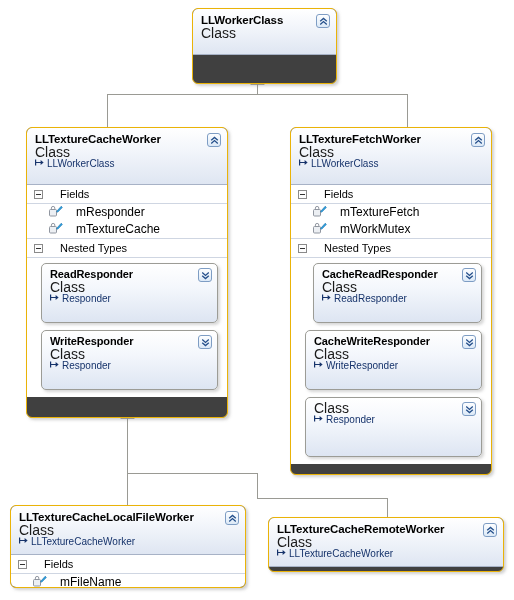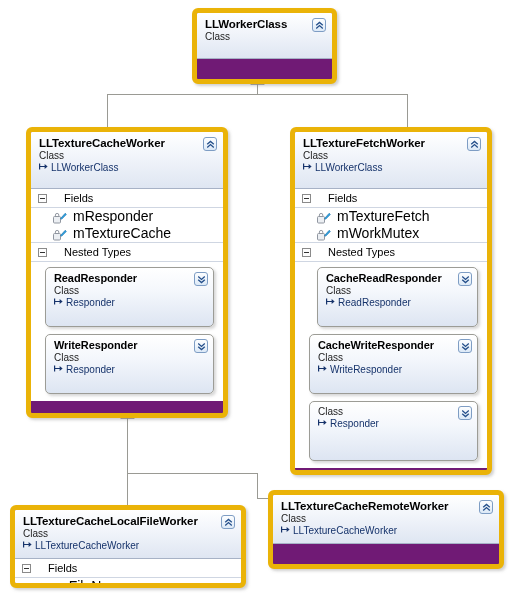--- a/index.html
+++ b/index.html
@@ -18,23 +18,23 @@
   
   .conn{position:absolute;background:#9a9a94;}
   .conn.h{height:1px;}
   .conn.v{width:1px;}
   .tri-wrap{position:absolute;}
   .tri-wrap svg{display:block;}
 
   
   .cls{
     position:absolute;
-    border:5px solid #eab308;
+    border:1px solid #eab308;
     border-radius:6px;
-    background:#701a75;
+    background:#404040;
     box-sizing:border-box;
     box-shadow:2px 2px 3px rgba(120,120,120,.35);
     overflow:hidden;
   }
   .cls-head{
     background:linear-gradient(to bottom,#ffffff 0%,#f3f6fb 38%,#dfe6f2 99%);
     border-bottom:1px solid #a7b2c6;
     padding:5px 8px 4px 8px;
     position:relative;
     box-sizing:border-box;
@@ -42,21 +42,21 @@
   .cls-name{
     font-weight:bold;
     font-size:11.5px;
     line-height:13px;
     color:#000;
     letter-spacing:-0.1px;
     padding-right:22px;
     white-space:nowrap;
   }
   .cls-kind{
-    font-size:10px;
+    font-size:14px;
     line-height:12px;
     color:#1a1a1a;
   }
   .cls-base{
     font-size:10px;
     line-height:12px;
     color:#16336b;
     white-space:nowrap;
     display:flex;align-items:center;gap:2px;
   }
@@ -94,23 +94,23 @@
     flex:0 0 auto;
     box-sizing:border-box;
   }
   .tog::before{
     content:"";position:absolute;left:1px;right:1px;top:3px;
     height:1px;background:#333;
   }
 
   
   .mem{
-    display:flex;align-items:flex-end;gap:6px;
+    display:flex;align-items:flex-start;gap:13px;
     padding:1px 6px 1px 22px;
-    font-size:14px;line-height:15px;
+    font-size:12px;line-height:15px;
     box-sizing:border-box;
   }
   .mem-ico{width:14px;height:12px;flex:0 0 auto;position:relative;}
   .mem-ico svg{display:block;}
 
   
   .nest-area{padding:5px 9px 7px 14px;}
   .nest{
     position:relative;
     border:1px solid #9c9c96;
@@ -409,21 +409,21 @@
               <rect x="0.5" y="4.5" width="7" height="6.5" rx="1" fill="#eceff3" stroke="#9096a0"></rect>
               <path d="M2.4 4.4 V3.1 a1.7 1.7 0 0 1 3.4 0 V4.4" fill="none" stroke="#9096a0" stroke-width="1"></path>
               <path d="M7.6 6.4 L12.2 1.3 L13.3 2.4 L8.6 7.2 Z" fill="#2fa8e8" stroke="#1a6ea8" stroke-width="0.7"></path>
             </svg>
         </span>
         <span>mFileName</span>
       </div>
     </div>
   </div>
 
-  <div class="cls" style="left:268px;top:490px;width:236px;height:79px;">
+  <div class="cls" style="left:268px;top:517px;width:236px;height:55px;">
     <div class="cls-head" style="height:49px;">
       <div class="cls-name">LLTextureCacheRemoteWorker</div>
       <div class="cls-kind">Class</div>
       <div class="cls-base">
         <span class="arrow-glyph">
           <svg width="10" height="9" viewBox="0 0 10 9">
               <path d="M1 4.5 H7" stroke="#16336b" stroke-width="1.2"></path>
               <path d="M5.6 1.9 L8.6 4.5 L5.6 7.1 Z" fill="#16336b"></path>
               <path d="M0.6 1.6 V7.4" stroke="#16336b" stroke-width="1.2"></path>
             </svg>

